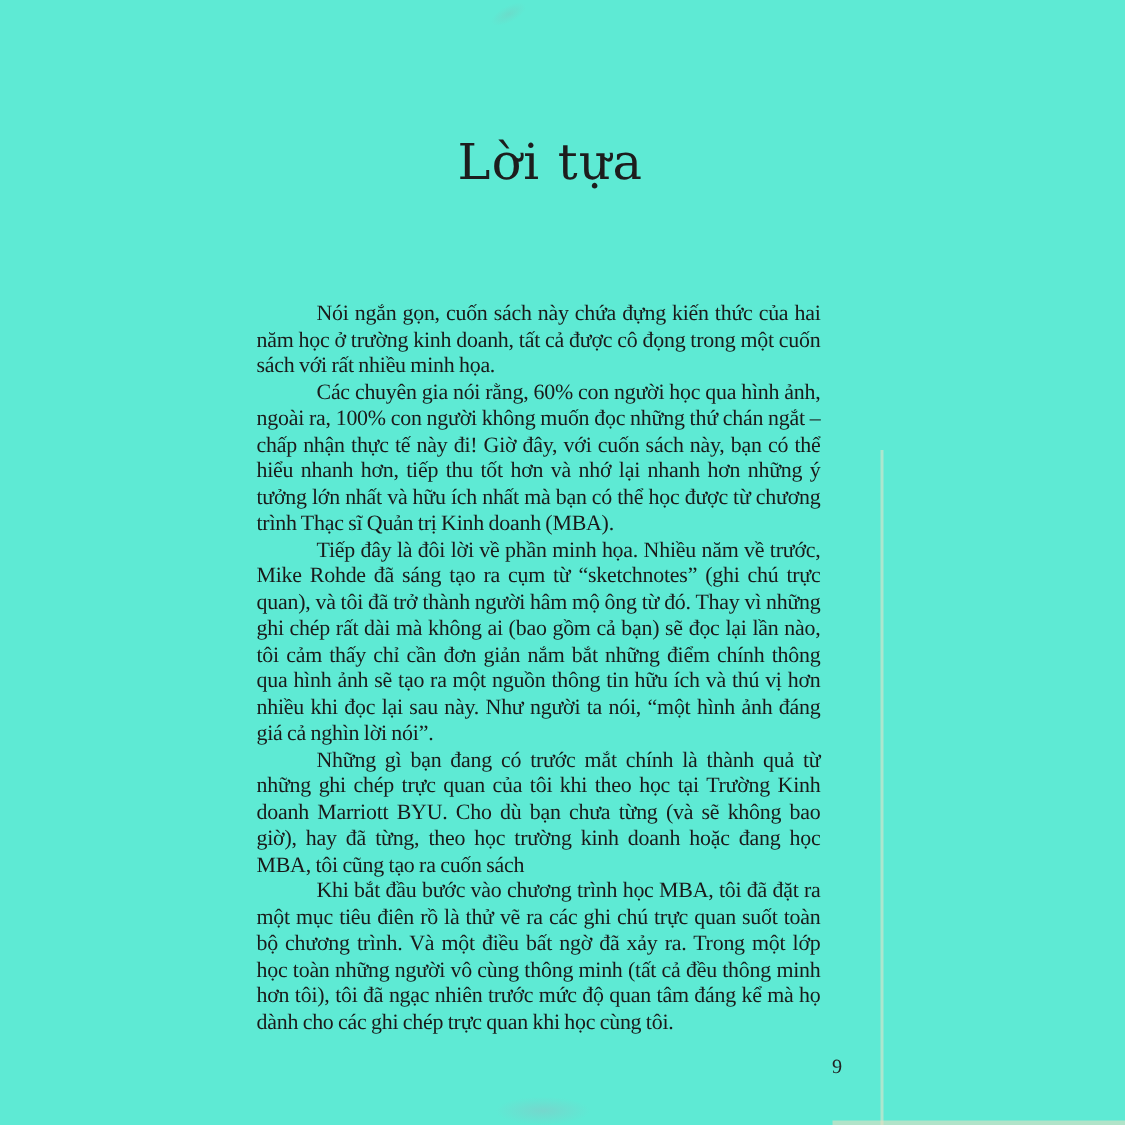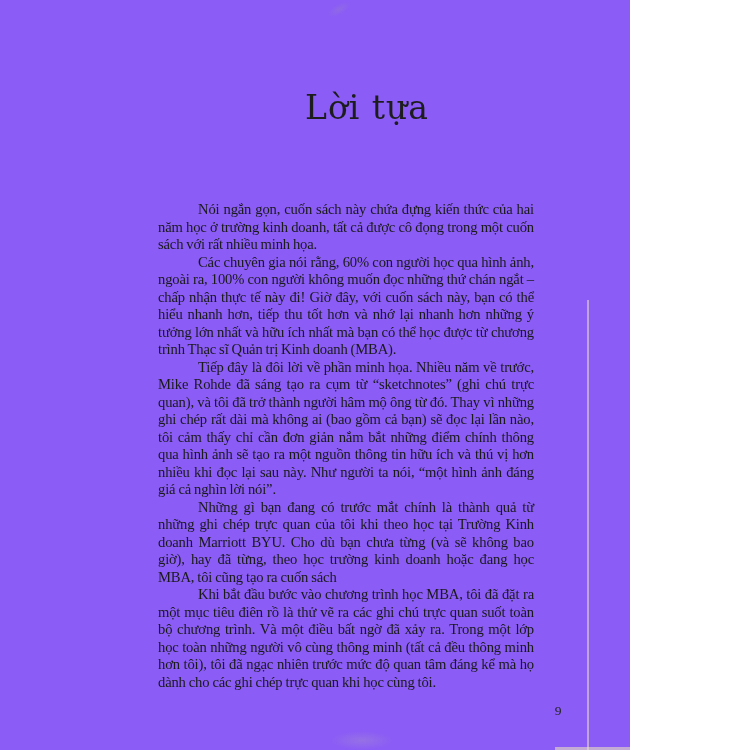--- a/index.html
+++ b/index.html
@@ -2,42 +2,42 @@
 <html lang="vi"><head>
 <meta charset="utf-8">
 <style>
   html, body {
     margin: 0;
     padding: 0;
     background: #ffffff;
   }
   .page {
     position: relative;
-    width: 630px;
+    width: 750px;
     height: 750px;
-    background: #8b5cf6;
+    background: #5eead4;
     overflow: hidden;
     font-family: "Liberation Serif", "DejaVu Serif", serif;
   }
   .page-title {
     position: absolute;
     top: 88px;
     left: 0;
     width: 734px; 
     text-align: center;
     font-family: "DejaVu Serif", "Liberation Serif", serif;
     font-size: 33px;
     font-weight: 400;
     letter-spacing: 1px;
     color: #1d1d1d;
     margin: 0;
   }
   .text-block {
     position: absolute;
-    left: 158px;
+    left: 171px;
     top: 201px;
     width: 376px;
     text-align: justify;
     font-size: 14.6px;
     line-height: 17.5px;
     letter-spacing: -0.15px;
     word-spacing: -0.5px;
     color: #1a1a1a;
   }
   .text-block p {

